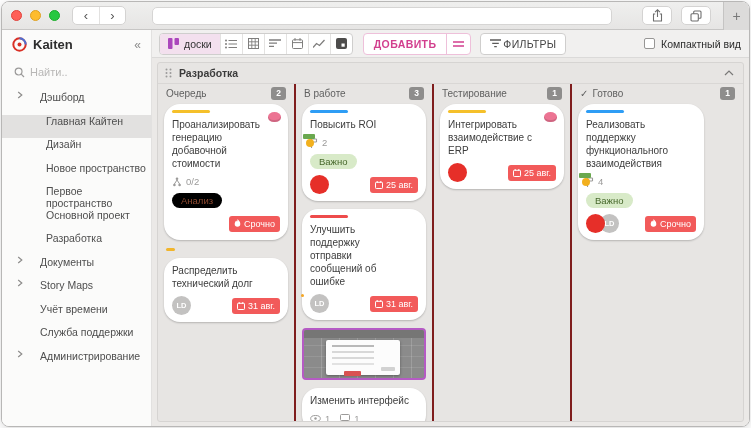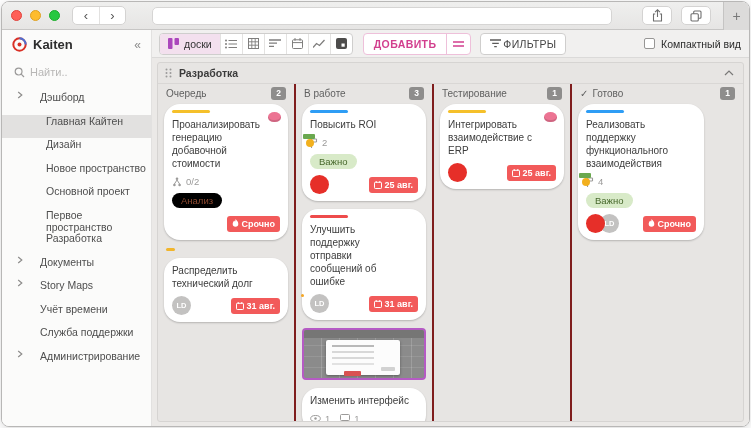--- a/index.html
+++ b/index.html
@@ -83,21 +83,21 @@
   .tag { display:inline-block; margin-top:6px; font-size:9.5px; padding:2px 9px; border-radius:9px; }
   .tag.salmon { background:#000000; color:#8e4a31; }
   .tag.green { background:#d8eac8; color:#47682c; }
   .card-foot { display:flex; align-items:center; margin-top:6px; min-height:19px; }
   .foot-right { margin-left:auto; }
   .avatar { width:19px; height:19px; border-radius:50%; display:flex; align-items:center; justify-content:center;
             font-size:7.5px; font-weight:bold; color:#fff; }
   .avatar.red { background:#e62f29; }
   .avatar.grey { background:#c3c2c1; }
   .avatar.overlap { margin-left:-5px; }
-  .badge { background:#f25a5a; color:#fff; font-weight:bold; font-size:9px; border-radius:3px; padding:3px 5px;
+  .badge { background:#f25a5a; color:#fff; font-weight:normal; font-size:9px; border-radius:3px; padding:3px 5px;
            display:flex; align-items:center; gap:3px; }
   .lane-dash { width:9px; height:3px; background:#f1b52c; border-radius:2px; margin:0 0 7px 2px; }
 
   
   .img-card { height:52px; border:2px solid #b55bc4; border-radius:4px; background:#8b8b8b; position:relative;
               overflow:hidden; margin:2px 0 8px; }
   .shot-head { position:absolute; top:0; left:0; right:0; height:8px; background:#767675; }
   .shot-grid { position:absolute; left:0; right:0; top:8px; bottom:0;
     background:repeating-linear-gradient(90deg, transparent 0 17px, rgba(255,255,255,.16) 17px 18px),
                repeating-linear-gradient(0deg, transparent 0 10px, rgba(255,255,255,.10) 10px 11px); }
@@ -172,24 +172,24 @@
         <div class="nav-item child selected">
           <span>Главная Кайтен</span>
         </div>
         <div class="nav-item child">
           <span>Дизайн</span>
         </div>
         <div class="nav-item child">
           <span>Новое пространство</span>
         </div>
         <div class="nav-item child">
+          <span>Первое пространство</span>
+        </div>
+        <div class="nav-item child">
           <span>Основной проект</span>
-        </div>
-        <div class="nav-item child">
-          <span>Первое пространство</span>
         </div>
         <div class="nav-item child">
           <span>Разработка</span>
         </div>
         <div class="nav-item">
           <span class="chev">
               <svg width="6" height="8" viewBox="0 0 6 8">
                 <path d="M1.2 1 L4.8 4 L1.2 7" fill="none" stroke="#8d8c8b" stroke-width="1.2"></path>
               </svg>
             </span>

